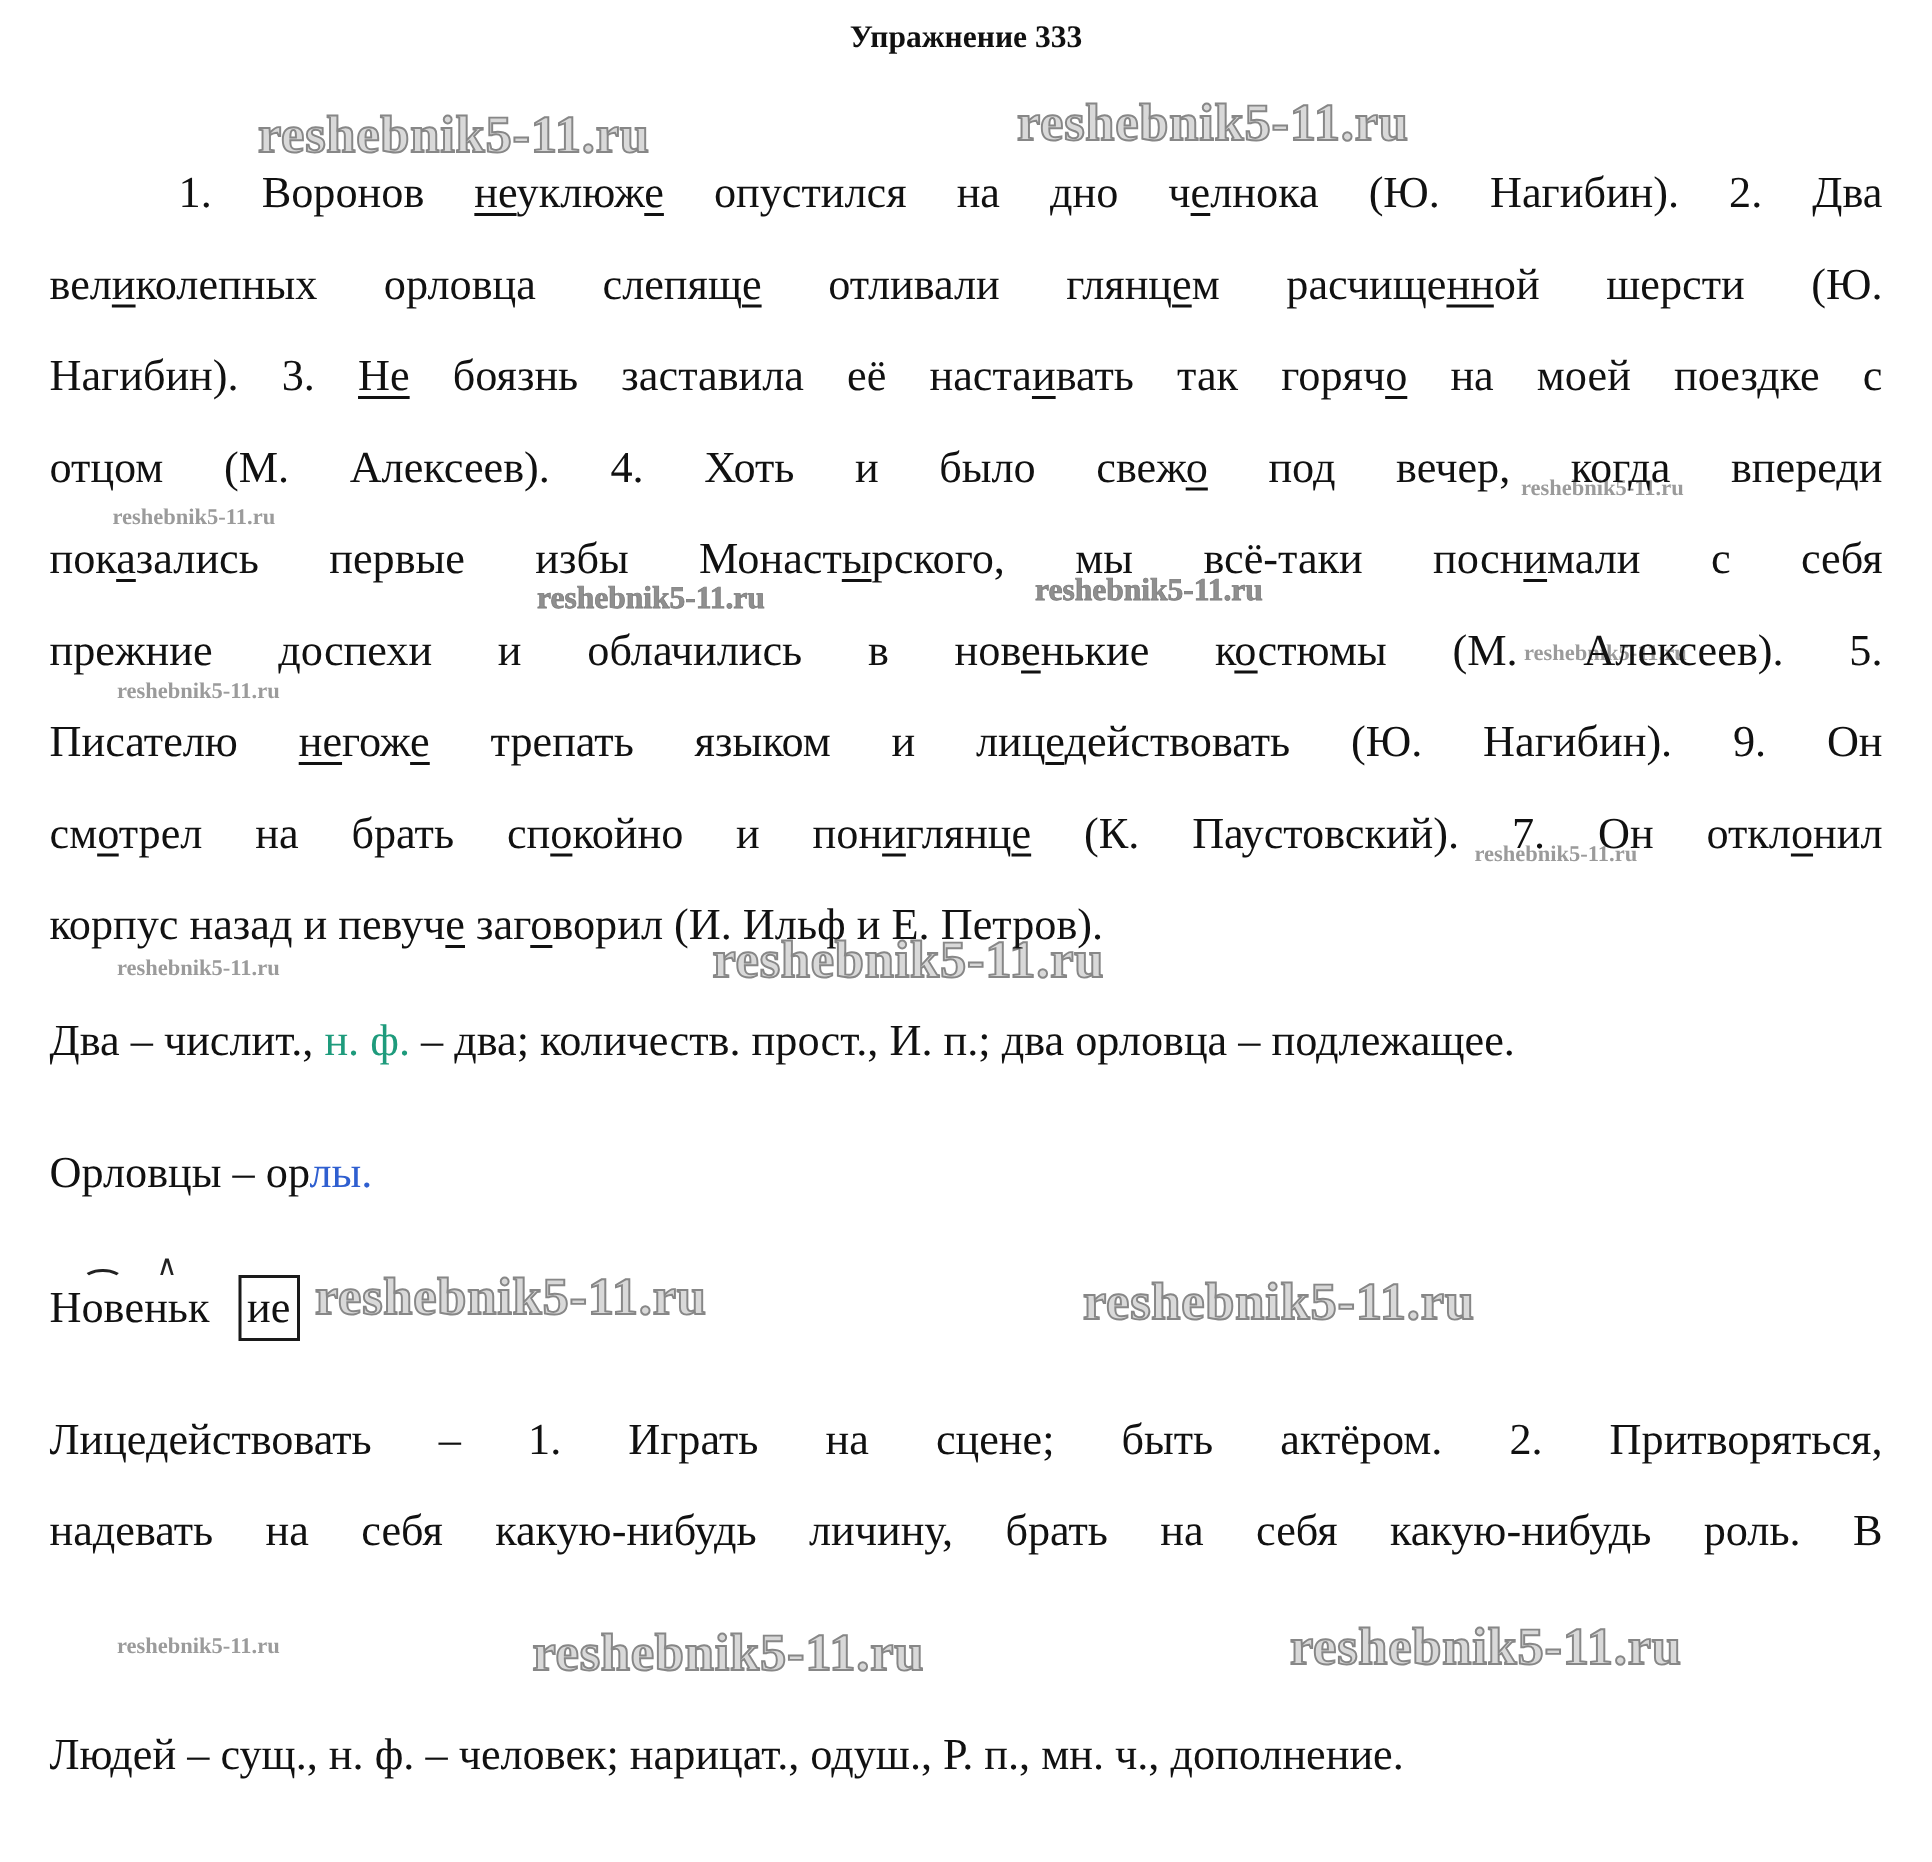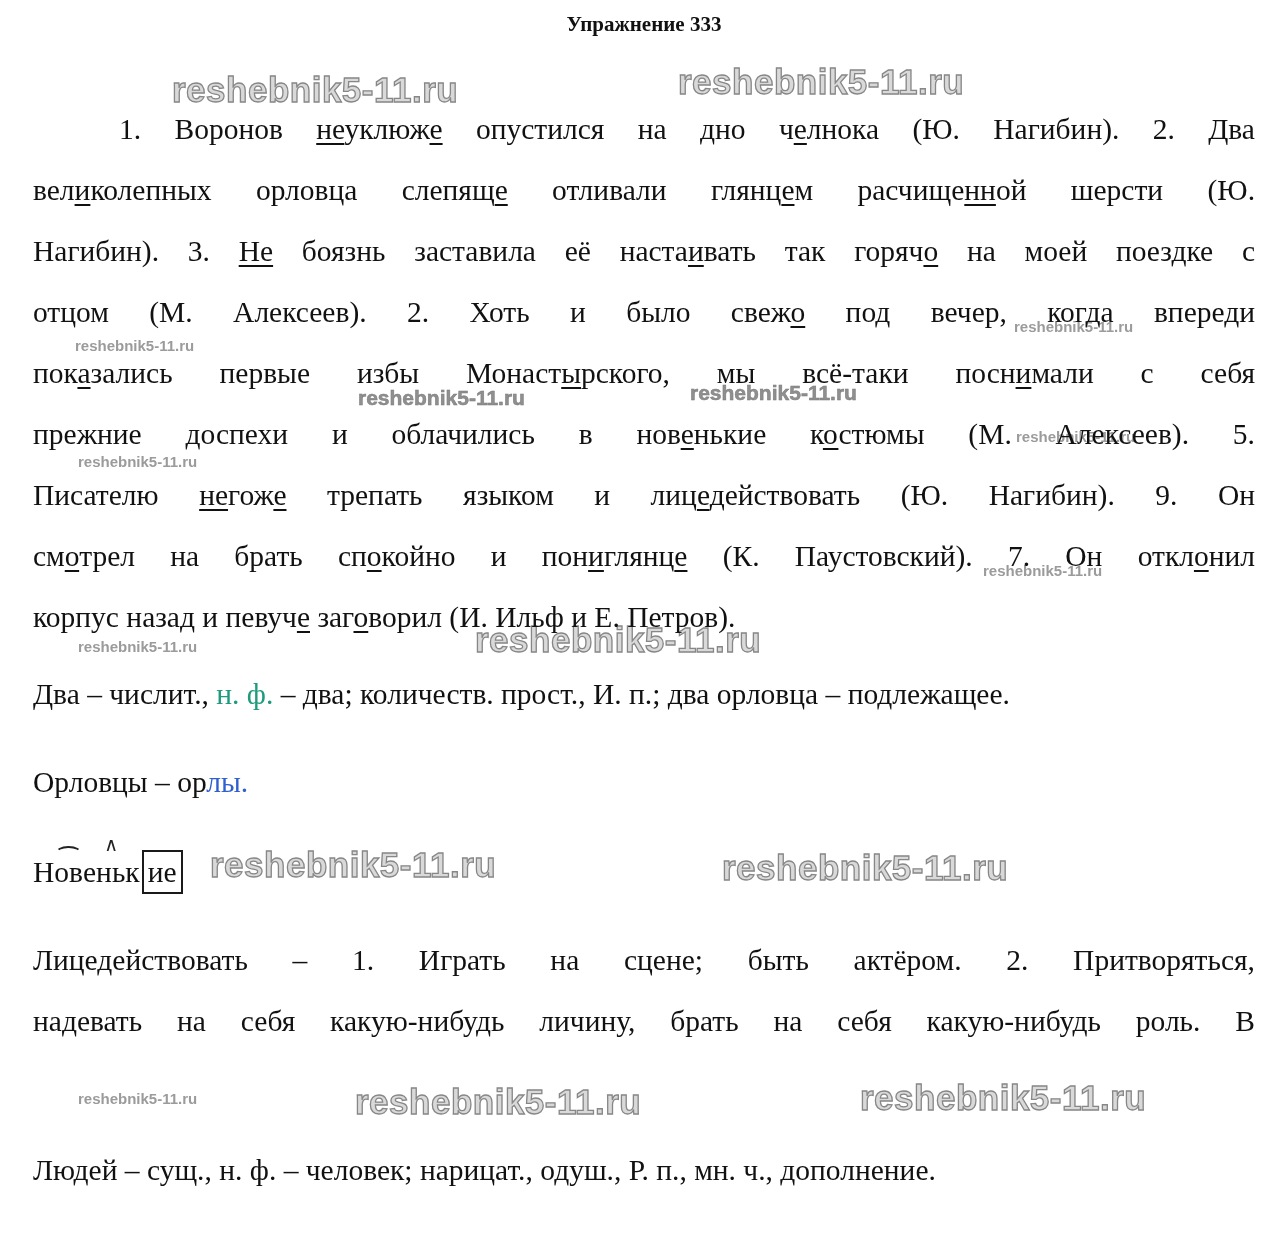--- a/index.html
+++ b/index.html
@@ -4,21 +4,21 @@
 <style>
   html,body { margin:0; padding:0; background:#ffffff; }
   .page {
     position:relative; width:1288px; height:1241px;
     background:#ffffff; overflow:hidden;
     font-family:"Liberation Serif","DejaVu Serif",serif;
     color:#111111;
   }
   
   .wm-layer { position:absolute; inset:0; z-index:0; }
-  .wm { position:absolute; font-family:Liberation Sans, sans-serif; font-weight:700; white-space:nowrap; user-select:none; }
+  .wm { position:absolute; font-family:Liberation Serif, serif; font-weight:700; white-space:nowrap; user-select:none; }
   .wm-lg { font-size:35px; color:#d9d9d9; -webkit-text-stroke:1.3px #878787; letter-spacing:0.5px; }
   .wm-md { font-size:21px; color:#8f8f8f; -webkit-text-stroke:0.5px #7a7a7a; }
   .wm-sm { font-size:15px; color:#9b9b9b; }
   
   .title {
     position:absolute; top:12px; left:0; width:100%; z-index:1;
     text-align:center; font-size:21px; font-weight:700; margin:0;
   }
   .para { position:absolute; left:33px; right:33px; z-index:1; }
   .main-para { top:99px; }
@@ -42,21 +42,21 @@
   .m-root, .m-suffix { position:relative; display:inline-block; }
   .arc {
     position:absolute; left:1px; right:1px; top:-4px; height:11px;
     border:2px solid transparent; border-top-color:#222; border-radius:50%;
   }
   .caret {
     position:absolute; left:50%; top:-15px; transform:translateX(-50%);
     font-size:19px; line-height:1; font-family:"DejaVu Sans",sans-serif; color:#222;
   }
   .m-ending {
-    display:inline-block; border:2px solid #1a1a1a; padding:0 4px; margin-left:2px;
+    display:inline-block; border:2px solid #1a1a1a; padding:0 4px; margin-left:19px;
     height:40px; line-height:40px;
   }
 </style>
 </head>
 <body>
 
 <div class="page">
 
   <div class="wm-layer">
       <div class="wm wm-lg" style="left: 172px; top: 70px;">reshebnik5-11.ru</div>
@@ -76,21 +76,21 @@
       <div class="wm wm-lg" style="left: 355px; top: 1082px;">reshebnik5-11.ru</div>
       <div class="wm wm-lg" style="left: 860px; top: 1078px;">reshebnik5-11.ru</div>
     </div>
 
   <h1 class="title">Упражнение 333</h1>
 
   <div class="para main-para">
       <div class="tline jl indent"><span>1. Воронов </span><span class="u">не</span><span>уклюж</span><span class="u">е</span><span> опустился на дно ч</span><span class="u">е</span><span>лнока (Ю. Нагибин). 2. Два</span></div>
       <div class="tline jl"><span>вел</span><span class="u">и</span><span>колепных орловца слепящ</span><span class="u">е</span><span> отливали глянц</span><span class="u">е</span><span>м расчище</span><span class="u">нн</span><span>ой шерсти (Ю.</span></div>
       <div class="tline jl"><span>Нагибин). 3. </span><span class="u">Не</span><span> боязнь заставила её наста</span><span class="u">и</span><span>вать так горяч</span><span class="u">о</span><span> на моей поездке с</span></div>
-      <div class="tline jl"><span>отцом (М. Алексеев). 2. Хоть и было свеж</span><span class="u">о</span><span> под вечер, когда впереди</span></div>
+      <div class="tline jl"><span>отцом (М. Алексеев). 4. Хоть и было свеж</span><span class="u">о</span><span> под вечер, когда впереди</span></div>
       <div class="tline jl"><span>пок</span><span class="u">а</span><span>зались первые избы Монаст</span><span class="u">ы</span><span>рского, мы всё-таки посн</span><span class="u">и</span><span>мали с себя</span></div>
       <div class="tline jl"><span>прежние доспехи и облачились в нов</span><span class="u">е</span><span>нькие к</span><span class="u">о</span><span>стюмы (М. Алексеев). 5.</span></div>
       <div class="tline jl"><span>Писателю </span><span class="u">не</span><span>гож</span><span class="u">е</span><span> трепать языком и лиц</span><span class="u">е</span><span>действовать (Ю. Нагибин). 9. Он</span></div>
       <div class="tline jl"><span>см</span><span class="u">о</span><span>трел на брать сп</span><span class="u">о</span><span>койно и пон</span><span class="u">и</span><span>глянц</span><span class="u">е</span><span> (К. Паустовский). 7. Он откл</span><span class="u">о</span><span>нил</span></div>
       <div class="tline"><span>корпус назад и певуч</span><span class="u">е</span><span> заг</span><span class="u">о</span><span>ворил (И. Ильф и Е. Петров).</span></div>
     </div>
 
   <div class="single dva"><span>Два – числит., </span><span style="color: rgb(30, 155, 124);">н. ф.</span><span> – два; количеств. прост., И. п.; два орловца – подлежащее.</span></div>
 
   <div class="single orl"><span>Орловцы – ор</span><span style="color: rgb(47, 95, 208);">лы.</span></div>

